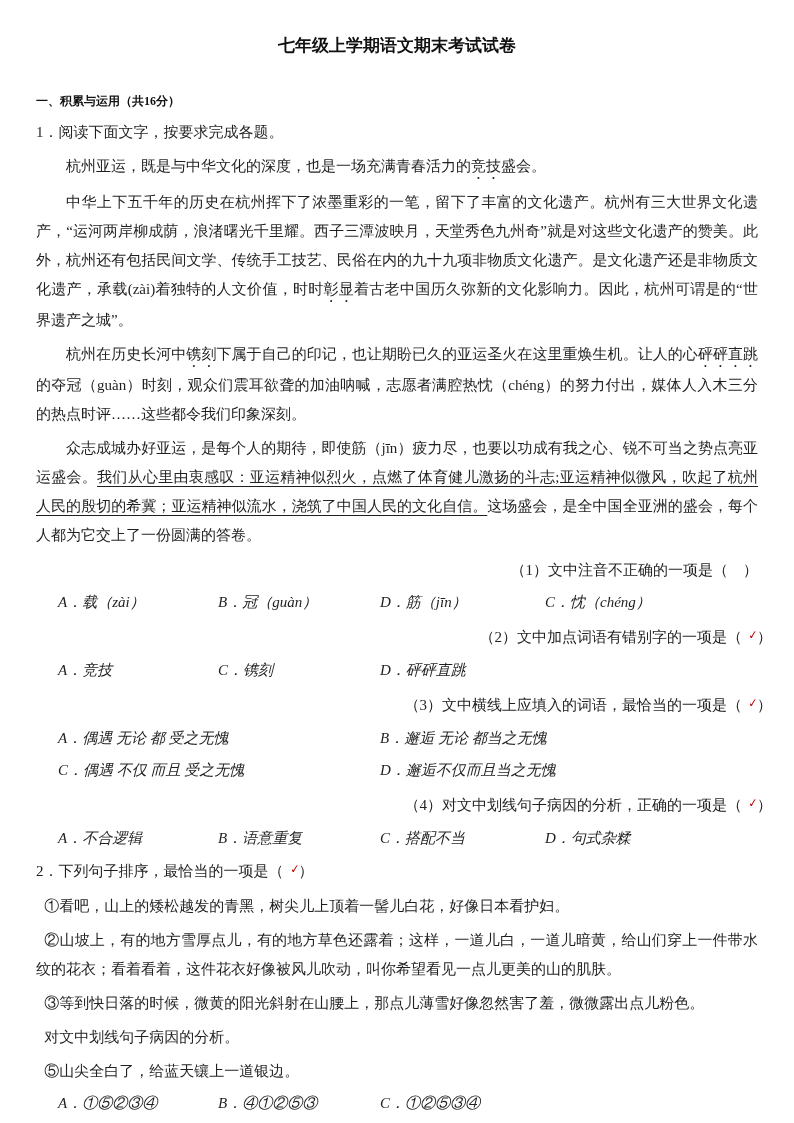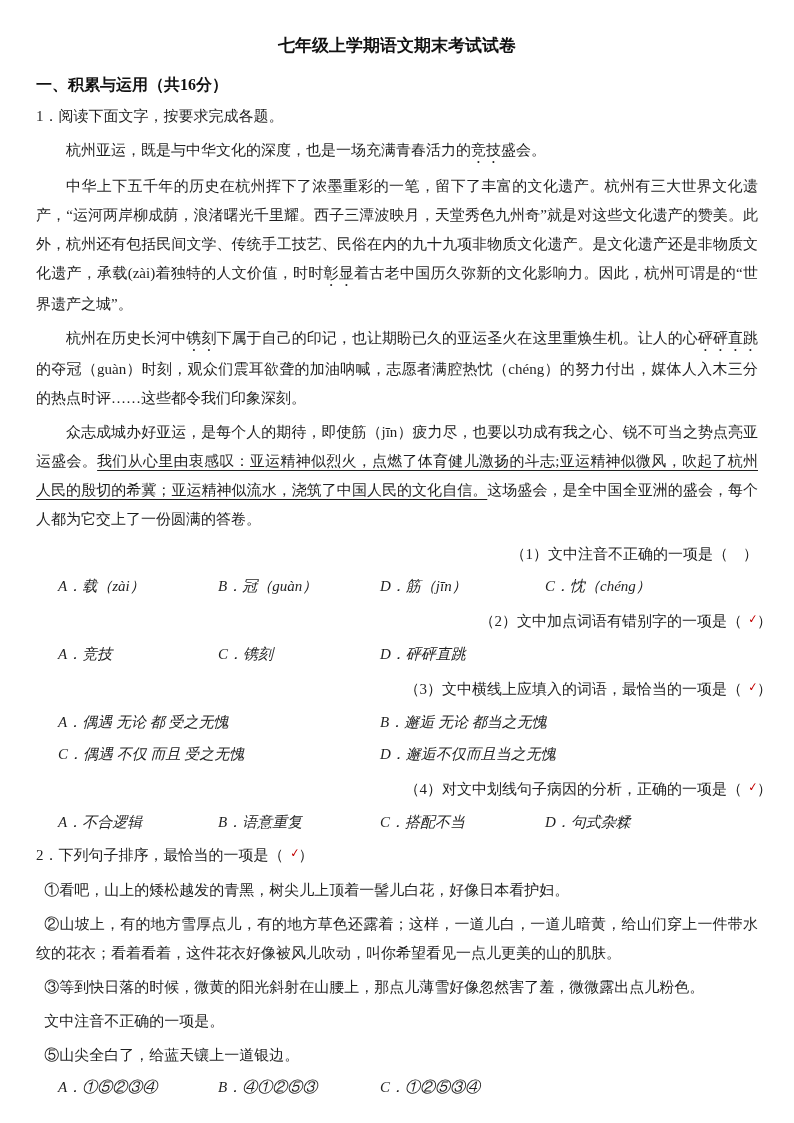--- a/index.html
+++ b/index.html
@@ -5,23 +5,23 @@
   * { margin:0; padding:0; box-sizing:border-box; }
   html, body { background:#ffffff; }
   body {
     width:794px; height:1123px; overflow:hidden;
     font-family:"Liberation Serif","DejaVu Serif",serif;
     color:#1f1f1f; font-size:15px; line-height:29px;
   }
   .page { width:794px; height:1123px; padding:30px 36px 0 36px; background:#fff; }
   .title {
     text-align:center; font-weight:bold; font-size:17px; line-height:32px;
-    margin-bottom:8px; color:#111;
+    margin-bottom:24px; color:#111;
   }
-  .section-heading { font-weight:bold; font-size:16px; line-height:30px; margin-bottom:2px; color:#111; }
+  .section-heading { font-weight:bold; font-size:12px; line-height:30px; margin-bottom:2px; color:#111; }
   .item-stem { margin-top:2px; }
   .passage { margin-top:1px; }
   .para { text-indent:2em; text-align:justify; margin-top:5px; }
   .dot {
     text-emphasis:filled dot; -webkit-text-emphasis:filled dot;
     text-emphasis-position:under left; -webkit-text-emphasis-position:under left;
   }
   .ul { text-decoration:underline; text-underline-offset:4px; text-decoration-thickness:1px; }
   .stem-row { margin-top:6px; padding-left:7px;text-align:right; }
   .opts { display:flex; margin-top:3px; padding-left:22px; text-align:left;font-style:italic; }
@@ -100,21 +100,21 @@
         <span class="opt">D．句式杂糅</span>
     </div>
   </div>
 
   <div class="q2-block">
     <p class="item-stem"><span>2．下列句子排序，最恰当的一项是（　）</span><span class="red-mark">✓</span></p>
 
     <p class="sent">①看吧，山上的矮松越发的青黑，树尖儿上顶着一髻儿白花，好像日本看护妇。</p>
     <p class="sent">②山坡上，有的地方雪厚点儿，有的地方草色还露着；这样，一道儿白，一道儿暗黄，给山们穿上一件带水纹的花衣；看着看着，这件花衣好像被风儿吹动，叫你希望看见一点儿更美的山的肌肤。</p>
     <p class="sent">③等到快日落的时候，微黄的阳光斜射在山腰上，那点儿薄雪好像忽然害了羞，微微露出点儿粉色。</p>
-    <p class="sent">文中注音不正确的一项是。</p>
+    <p class="sent">对文中划线句子病因的分析。</p>
     <p class="sent">⑤山尖全白了，给蓝天镶上一道银边。</p>
 
     <div class="opts opts4">
       <span class="opt">A．①⑤②③④</span>
         <span class="opt">B．④①②⑤③</span>
         <span class="opt">C．①②⑤③④</span>
     </div>
   </div>
 
 </div>

